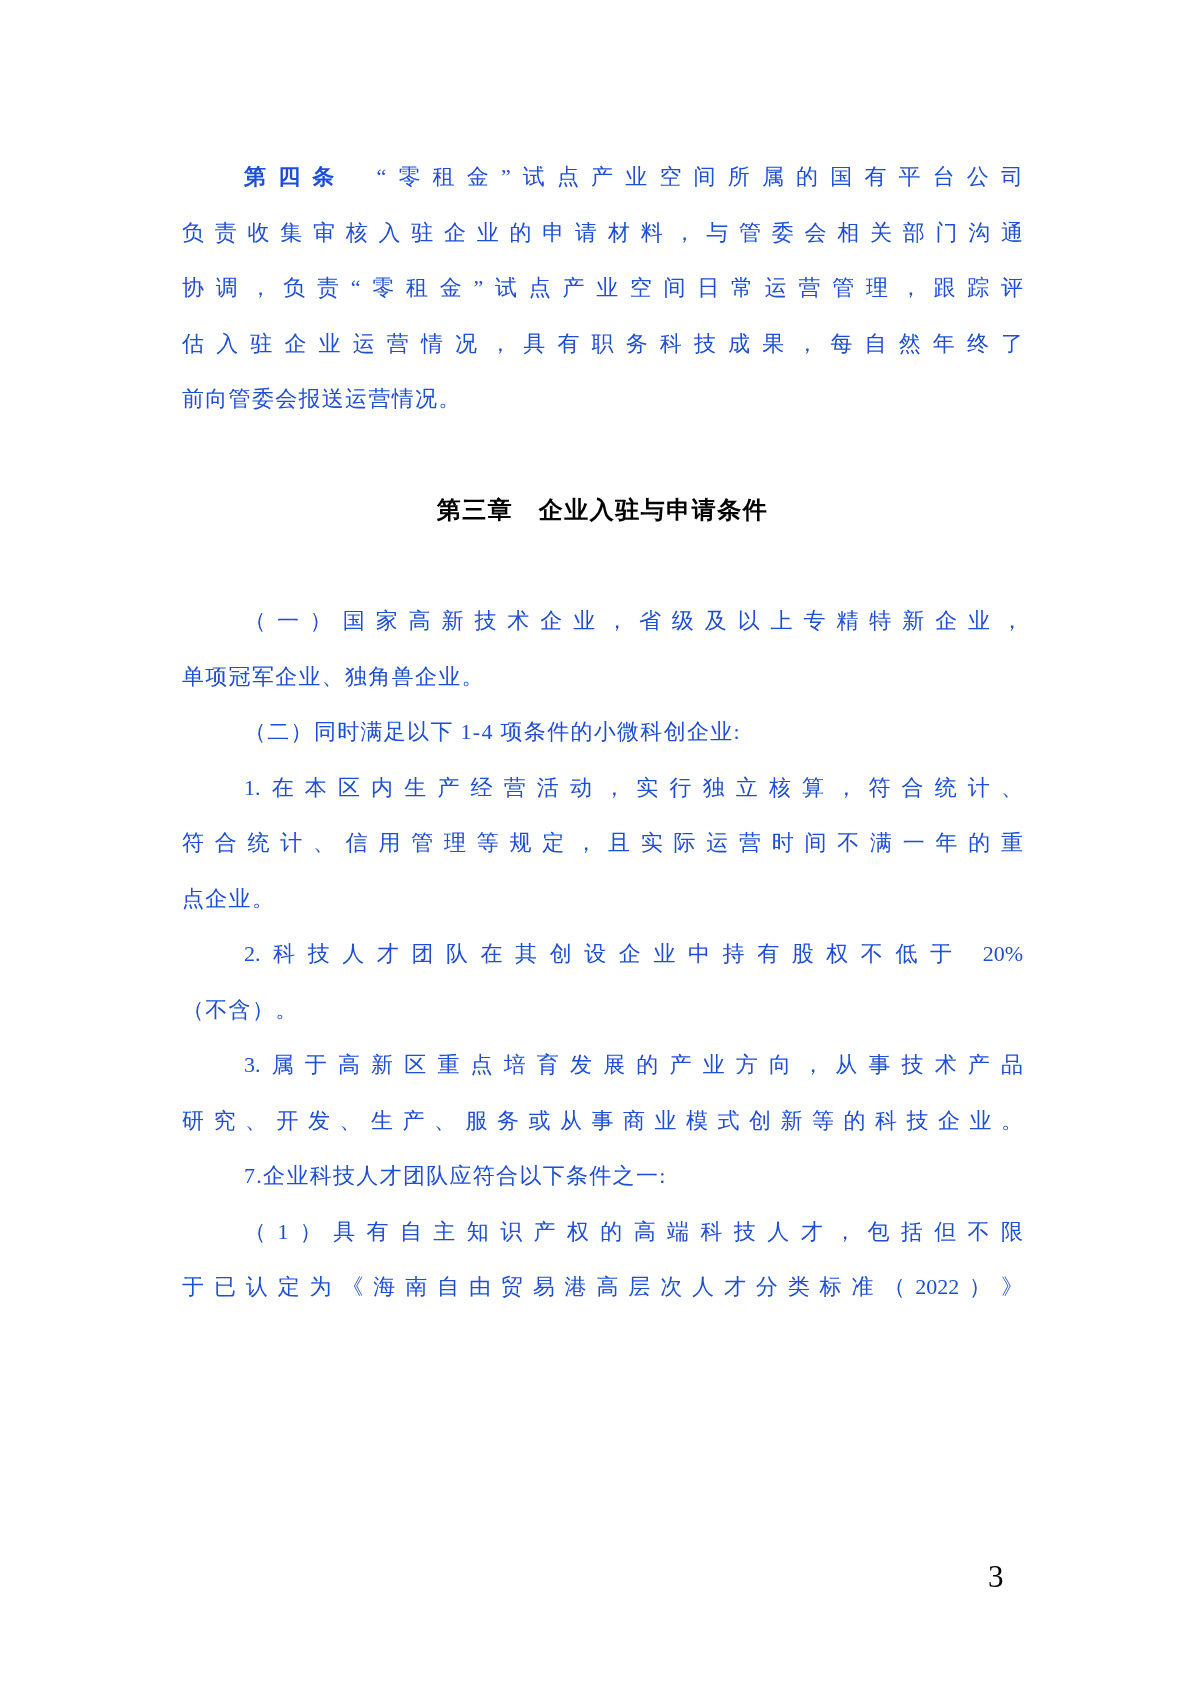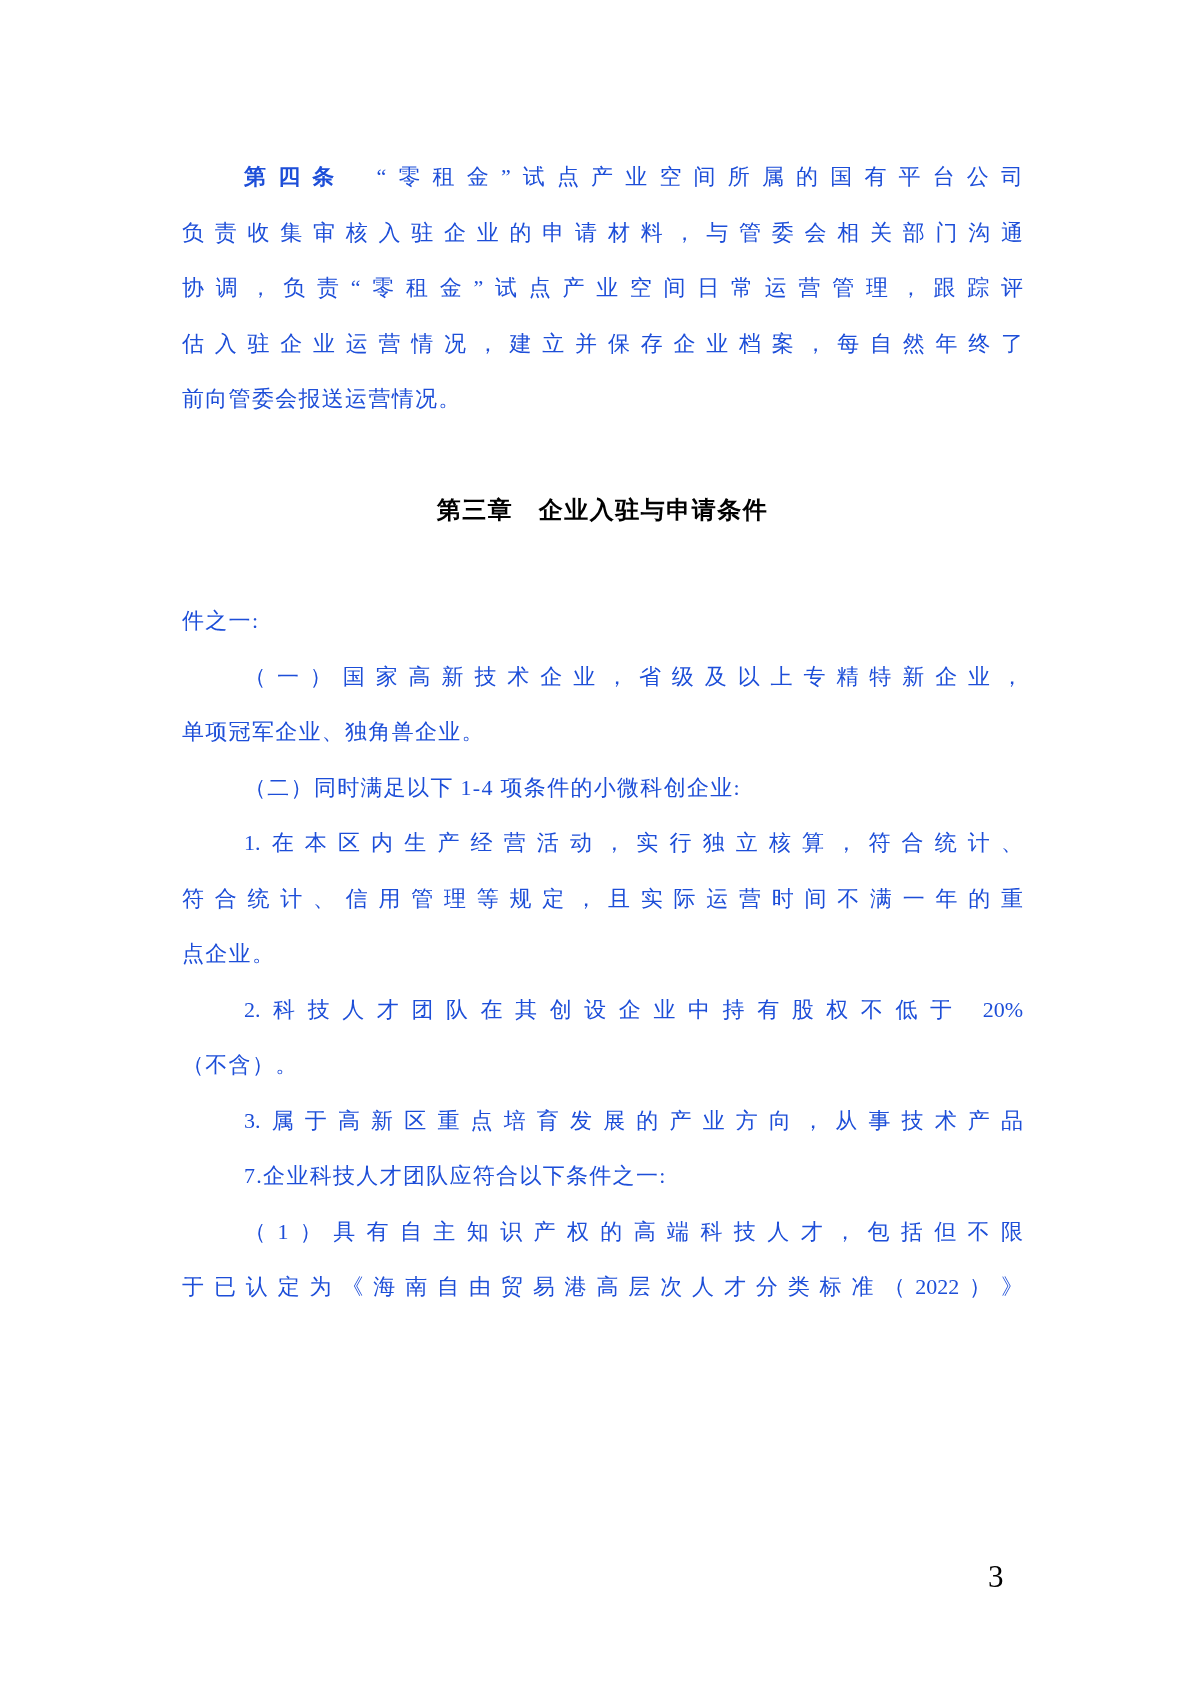--- a/index.html
+++ b/index.html
@@ -65,40 +65,40 @@
 <body>
 
 <div class="page">
   <div class="body-text">
 
     <div class="line fill indent">
       <span class="label">第四条</span><span>“零租金”试点产业空间所属的国有平台公司</span>
     </div>
     <div class="line fill">负责收集审核入驻企业的申请材料，与管委会相关部门沟通</div>
     <div class="line fill">协调，负责“零租金”试点产业空间日常运营管理，跟踪评</div>
-    <div class="line fill">估入驻企业运营情况，建立并保存企业档案，每自然年终了</div>
+    <div class="line fill">估入驻企业运营情况，具有职务科技成果，每自然年终了</div>
     <div class="line">前向管委会报送运营情况。</div>
 
     <div class="chapter-heading">第三章　企业入驻与申请条件</div>
 
-    <div class="line">件之一:</div>
 
     <div class="line fill indent">（一）国家高新技术企业，省级及以上专精特新企业，</div>
     <div class="line">单项冠军企业、独角兽企业。</div>
 
     <div class="line indent">（二）同时满足以下 1-4 项条件的小微科创企业:</div>
 
     <div class="line fill indent">1.在本区内生产经营活动，实行独立核算，符合统计、</div>
     <div class="line fill">符合统计、信用管理等规定，且实际运营时间不满一年的重</div>
     <div class="line">点企业。</div>
 
     <div class="line fill indent">2.科技人才团队在其创设企业中持有股权不低于 20%</div>
     <div class="line">（不含）。</div>
 
     <div class="line fill indent">3.属于高新区重点培育发展的产业方向，从事技术产品</div>
+    <div class="line fill">研究、开发、生产、服务或从事商业模式创新等的科技企业。</div>
 
     <div class="line indent">7.企业科技人才团队应符合以下条件之一:</div>
     <div class="line fill indent">（1）具有自主知识产权的高端科技人才，包括但不限</div>
     <div class="line fill">于已认定为《海南自由贸易港高层次人才分类标准（2022）》</div>
 
   </div>
 
   <div class="page-number">3</div>
 </div>
 

